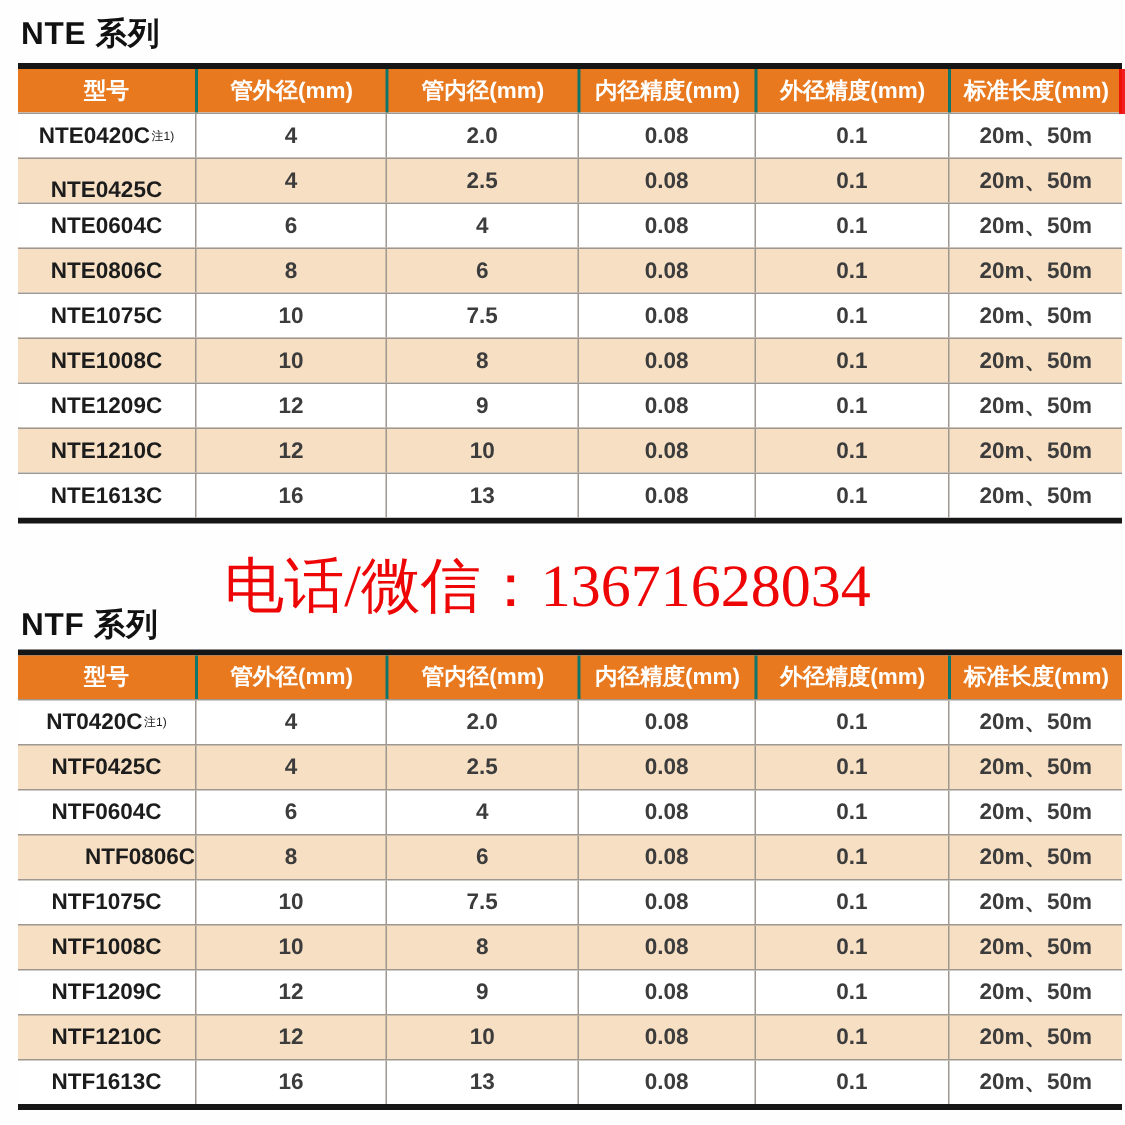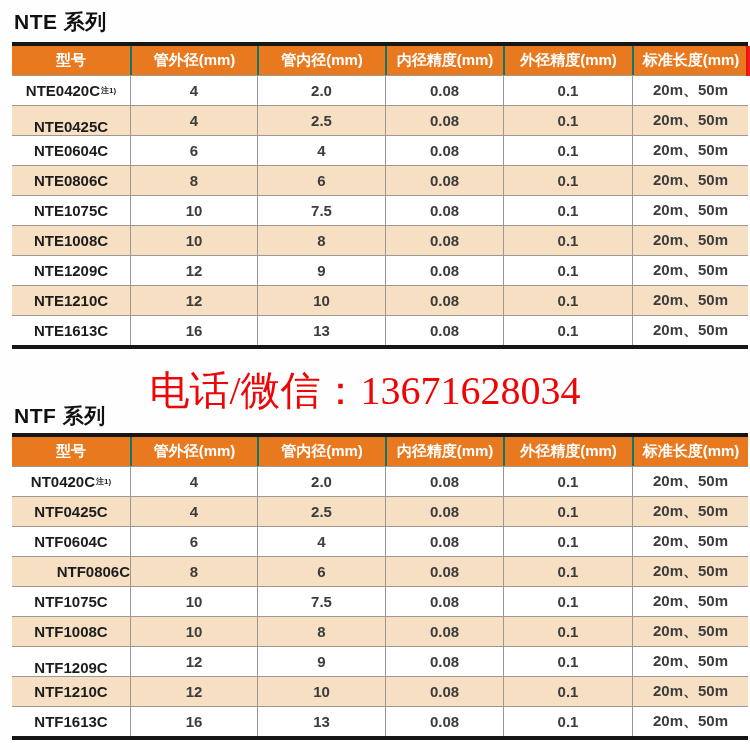--- a/index.html
+++ b/index.html
@@ -33,21 +33,21 @@
     background:var(--row_plain,#ffffff); font-size:15px;
   }
   .data-row.shaded{background:var(--row_shaded,#f6dfc3);}
   .cell{
     height:100%; display:flex; align-items:center; justify-content:center;
     box-sizing:border-box; text-align:center; overflow:hidden;
   }
   .header-row .cell + .cell{border-left:2px solid #0f766e;}
   .data-row .cell + .cell{border-left:1px solid var(--divider,#9e9890);}
   .model-cell{font-weight:bold; color:var(--model_text,#1c1c1c);}
-  .model-cell sup{font-size:8px; font-weight:bold; margin-left:1px; line-height:1;}
+  .model-cell sup{font-size:8px; font-weight:normal; margin-left:1px; line-height:1;}
   .vcell{font-weight:bold; color:var(--value_text,#3c3c3c);}
 
   .watermark{
     position:absolute; top:368px; left:-10px; width:750px;
     text-align:center;
     font-family:"Liberation Serif","DejaVu Serif",serif;
     font-size:40px; font-weight:normal;
     color:var(--watermark_red,#ee0505);
     white-space:nowrap; line-height:1.15;
   }
@@ -236,21 +236,21 @@
         <div class="cell model-cell" style="width: 118px;">
           <span>NTF1008C</span>
         </div>
         <div class="cell vcell" style="width: 127px;">10</div>
         <div class="cell vcell" style="width: 128px;">8</div>
         <div class="cell vcell" style="width: 118px;">0.08</div>
         <div class="cell vcell" style="width: 129px;">0.1</div>
         <div class="cell vcell" style="width: 116px; flex: 1 1 0%;">20m、50m</div>
       </div>
       <div class="row data-row">
-        <div class="cell model-cell" style="width: 118px; align-items: flex-end;">
+        <div class="cell model-cell" style="width: 118px;">
           <span>NTF1209C</span>
         </div>
         <div class="cell vcell" style="width: 127px;">12</div>
         <div class="cell vcell" style="width: 128px;">9</div>
         <div class="cell vcell" style="width: 118px;">0.08</div>
         <div class="cell vcell" style="width: 129px;">0.1</div>
         <div class="cell vcell" style="width: 116px; flex: 1 1 0%;">20m、50m</div>
       </div>
       <div class="row data-row shaded">
         <div class="cell model-cell" style="width: 118px;">

